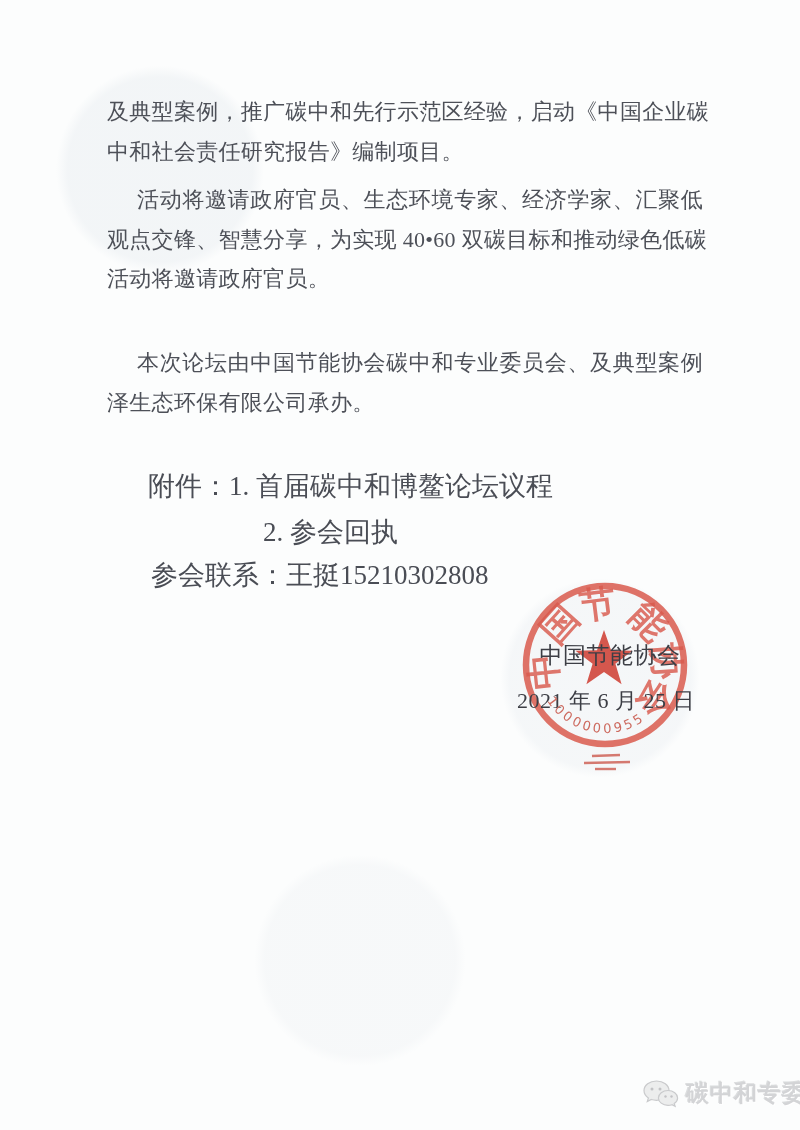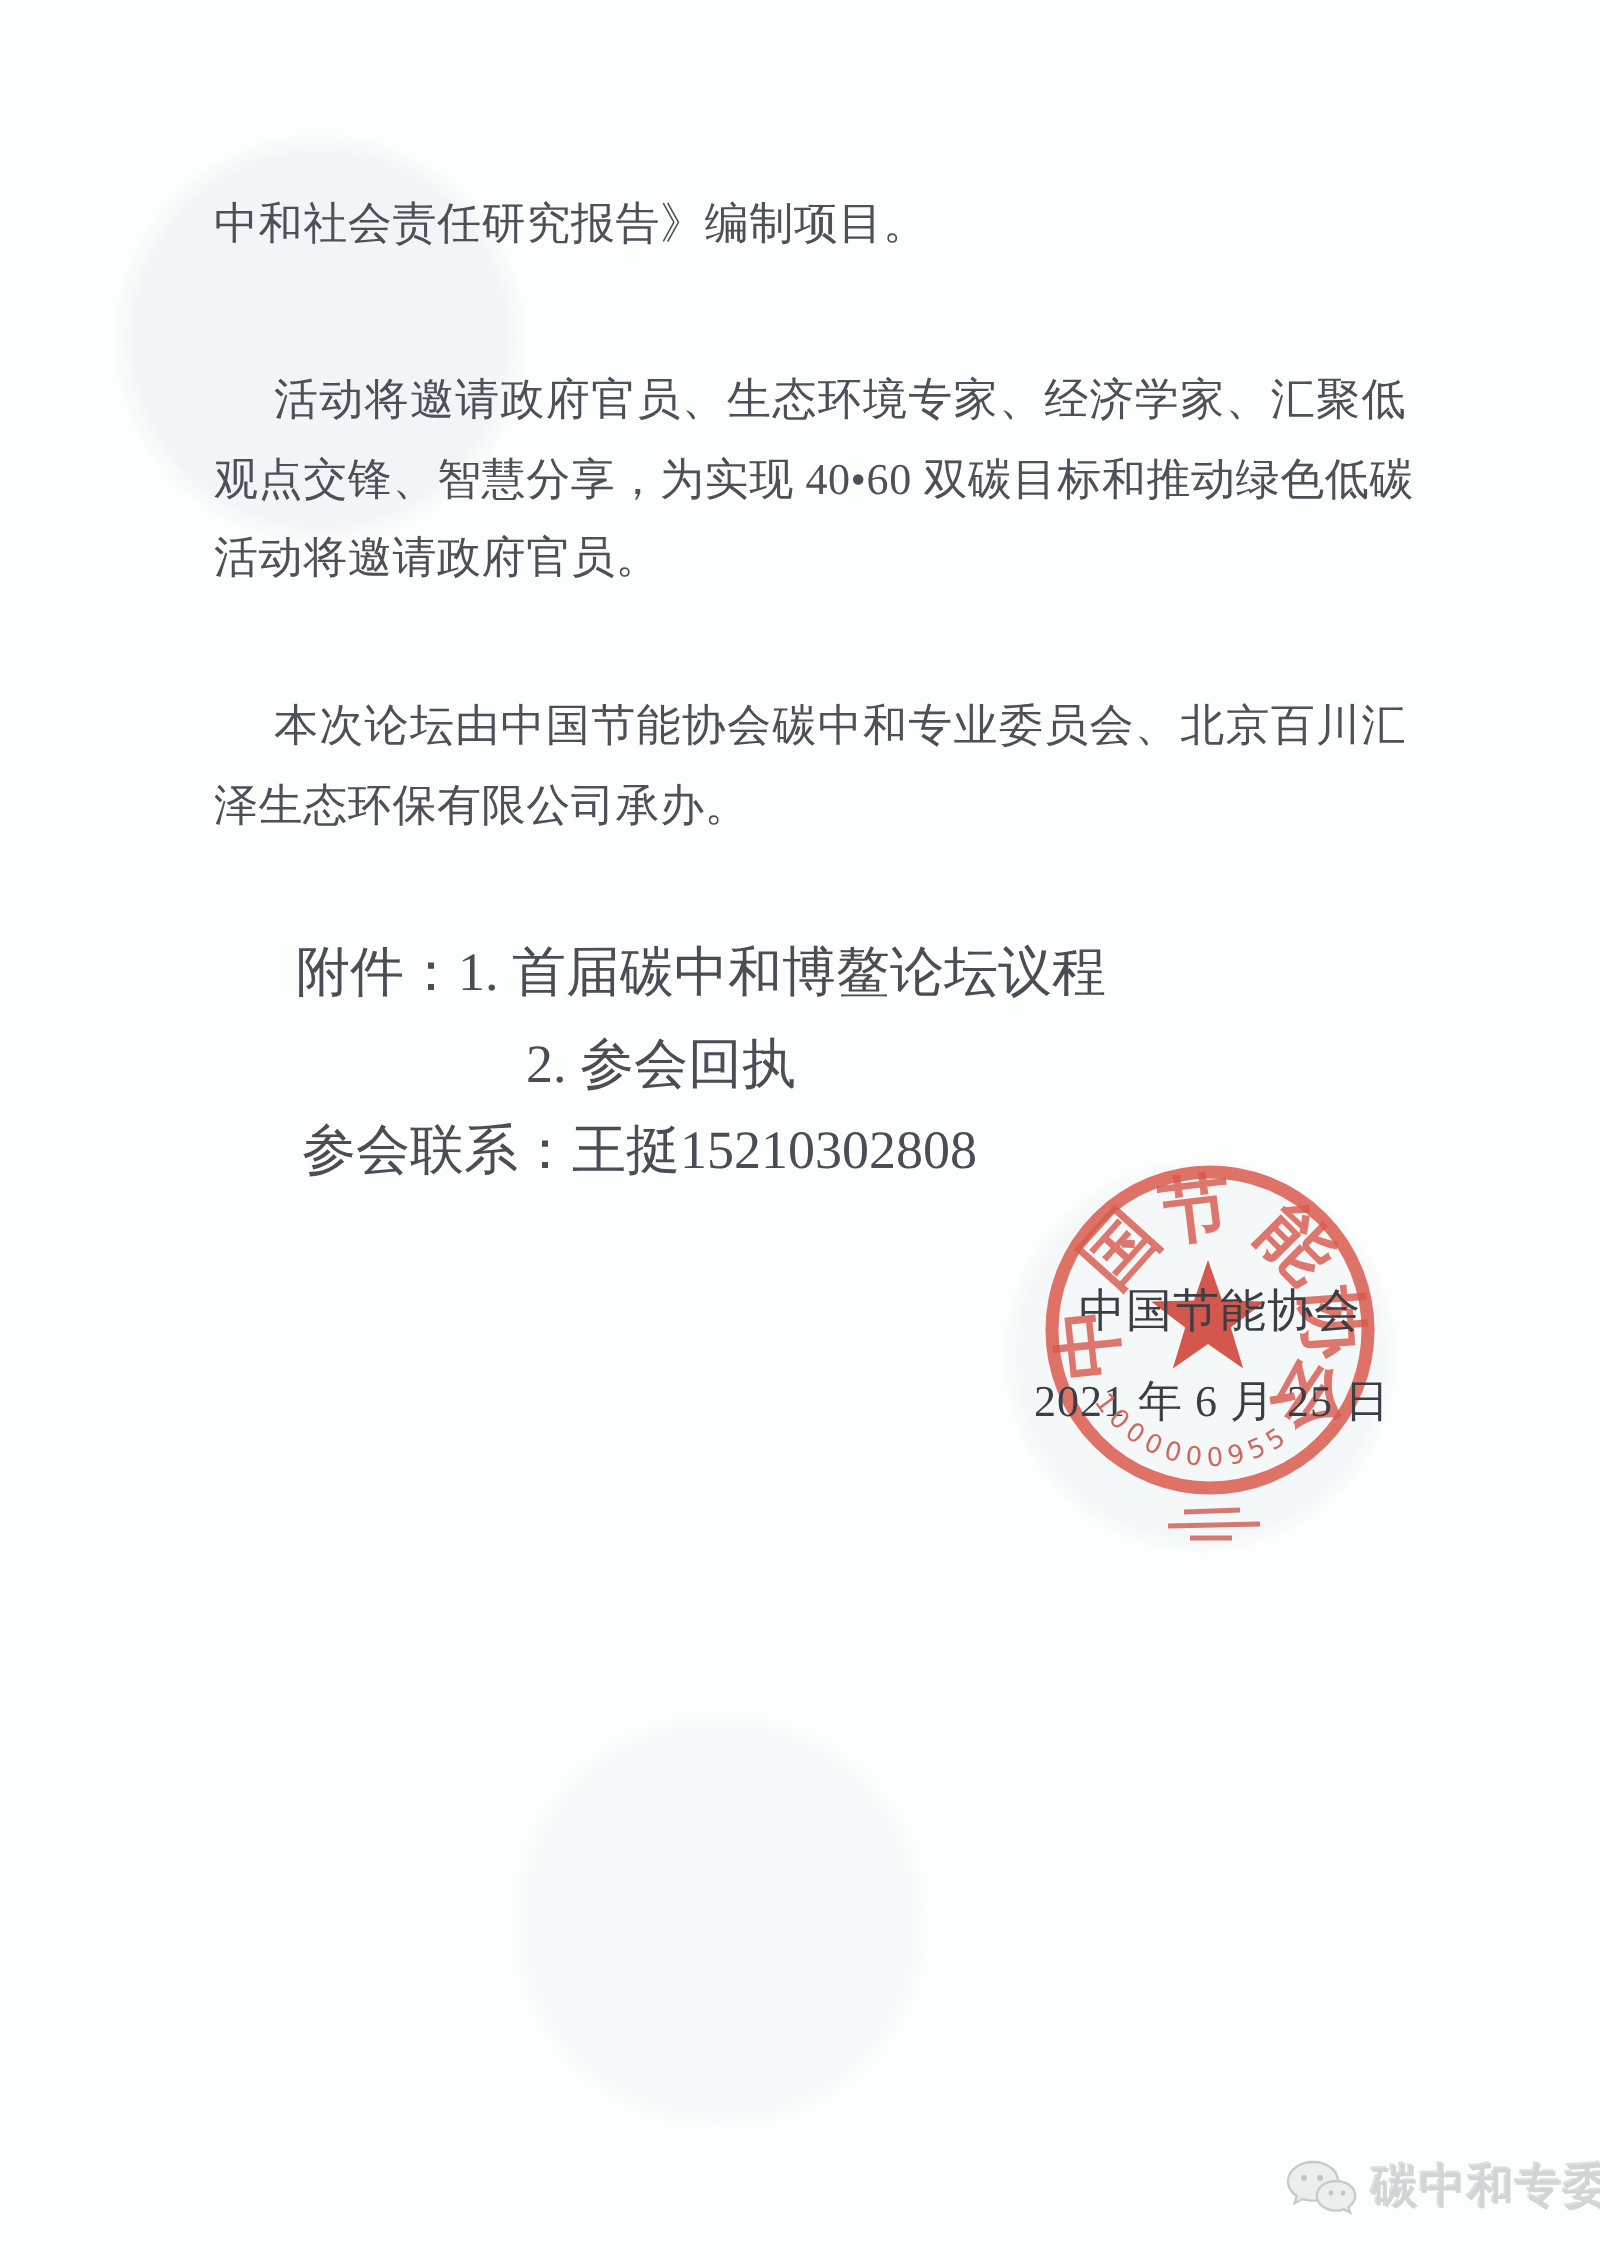--- a/index.html
+++ b/index.html
@@ -55,31 +55,32 @@
     font-family:"Liberation Sans","DejaVu Sans",sans-serif;font-weight:bold;
     white-space:nowrap;
   }
 </style>
 </head>
 <body>
 
 <div class="page">
 
   <div class="textlayer" style="top:92px">
+    <div class="line jfull">及典型案例，推广碳中和先行示范区经验，启动《中国企业碳</div>
     <div class="line">中和社会责任研究报告》编制项目。</div>
   </div>
 
   <div class="textlayer" style="top:180px">
     <div class="line jfull indent">活动将邀请政府官员、生态环境专家、经济学家、汇聚低</div>
     <div class="line jfull">观点交锋、智慧分享，为实现 40•60 双碳目标和推动绿色低碳</div>
     <div class="line">活动将邀请政府官员。</div>
   </div>
 
   <div class="textlayer" style="top:343px">
-    <div class="line jfull indent">本次论坛由中国节能协会碳中和专业委员会、北京百川汇</div>
+    <div class="line jfull indent">本次论坛由中国节能协会碳中和专业委员会、及典型案例</div>
     <div class="line">泽生态环保有限公司承办。</div>
   </div>
 
   <div class="textlayer" style="top:463px">
     <div class="attline att-pad1">附件：1. 首届碳中和博鳌论坛议程</div>
     <div class="attline att-pad2">2. 参会回执</div>
   </div>
 
   <div class="textlayer" style="top:552px">
     <div class="attline contact-pad">参会联系：王挺15210302808</div>

